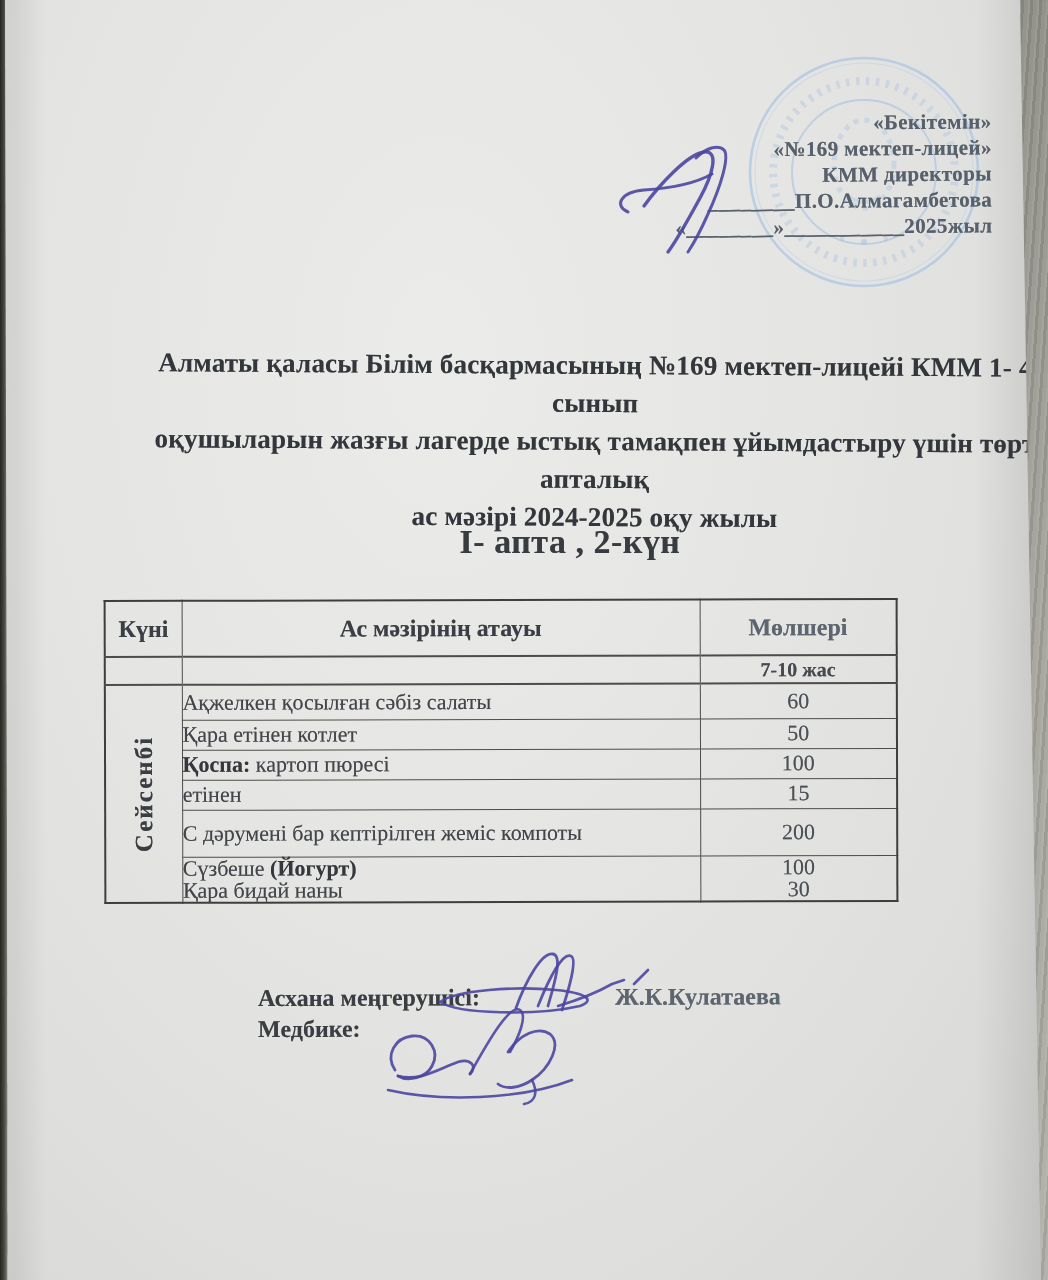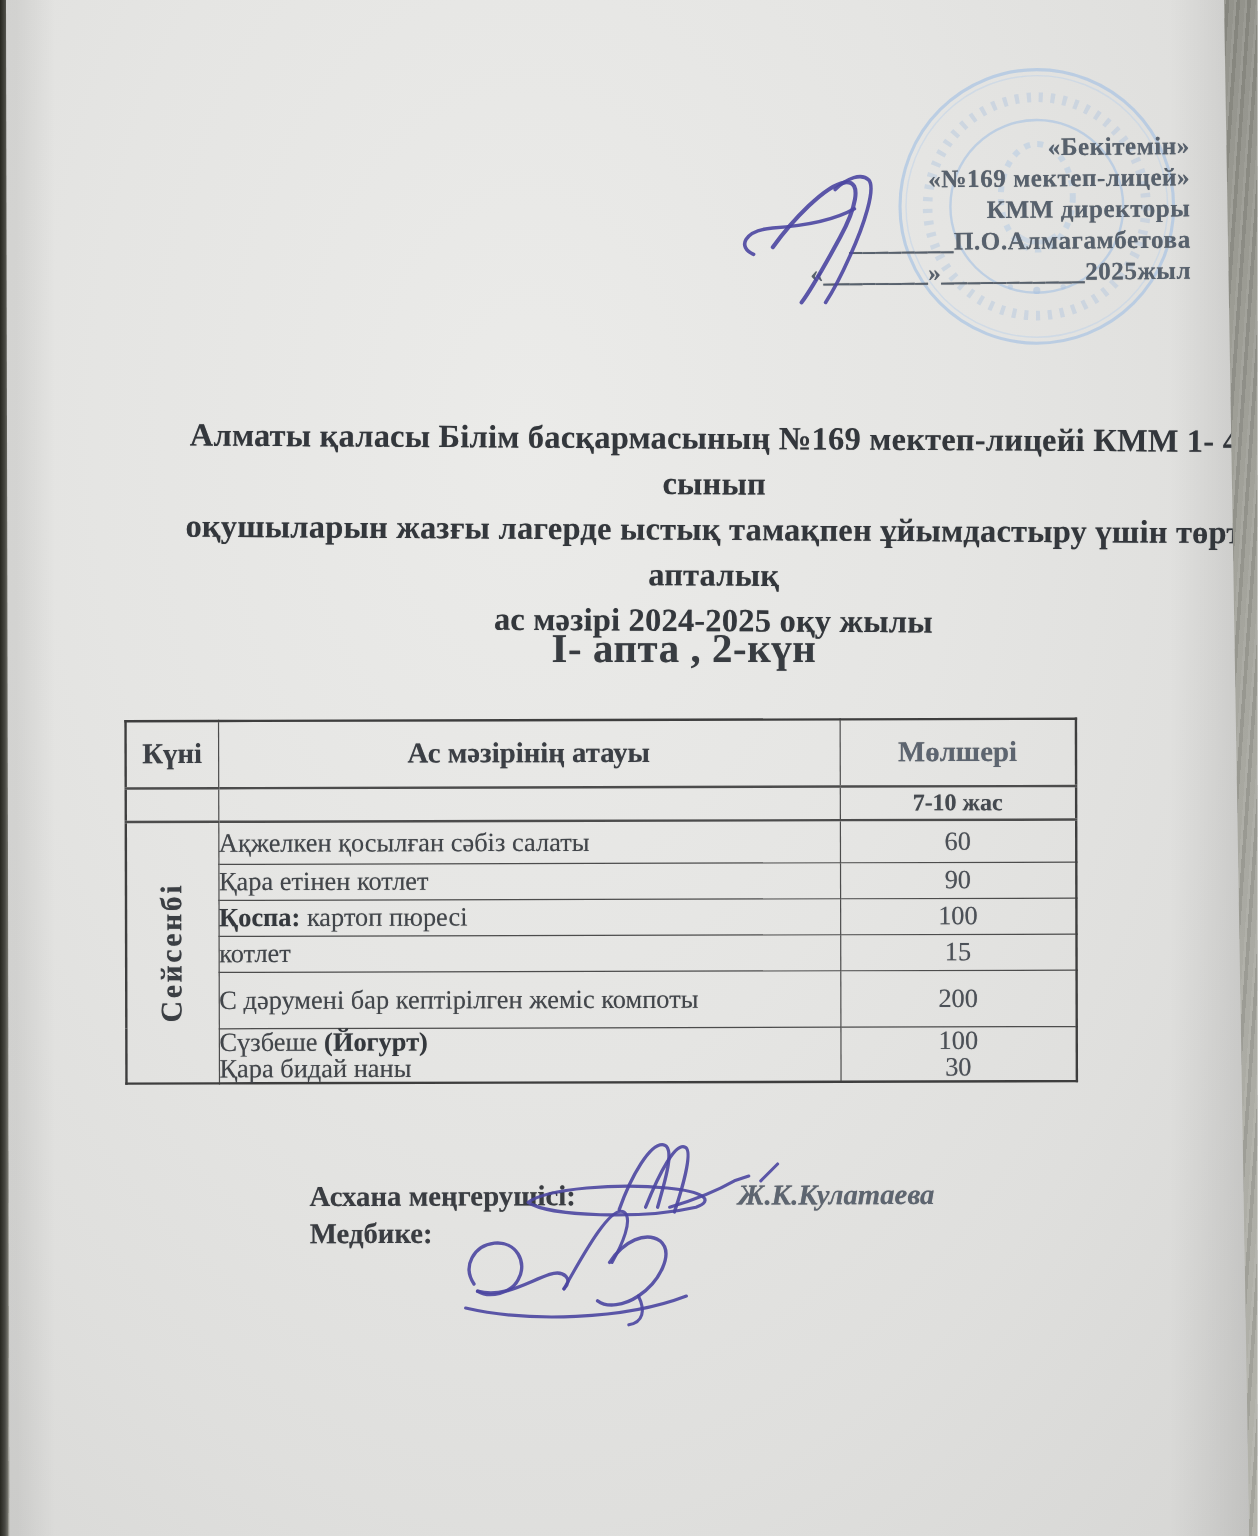--- a/index.html
+++ b/index.html
@@ -74,21 +74,21 @@
   }
   .two-line div{line-height:22px;}
 
   
   .signoff{
     position:absolute;left:258px;top:982px;width:620px;z-index:2;
     font-weight:bold;font-size:24px;line-height:31px;transform:rotate(-.2deg);
   }
   .signoff .row{display:flex;}
   .signoff .lbl{width:357px;color:#3a3d42;white-space:nowrap;}
-  .signoff .nm{color:#5d6570;white-space:nowrap;font-style:italic;}
+  .signoff .nm{color:#5d6570;white-space:nowrap;}
 </style>
 </head>
 <body>
 
 <div class="edge-left"></div>
 
 <div class="paper">
 
   <svg class="stamp" viewBox="0 0 252 252">
     <circle cx="126" cy="126" r="114" fill="none" stroke="#a8c3e3" stroke-width="2.6" opacity=".8"></circle>
@@ -143,28 +143,28 @@
     </tr>
     <tr class="rh0">
       <td class="day-cell" rowspan="6">
         <div class="day-vert">Сейсенбі</div>
       </td>
       <td class="c-dish"><span>Ақжелкен қосылған сәбіз салаты</span><b></b><span></span></td>
       <td class="c-amt">60</td>
     </tr>
     <tr class="rh1">
       <td class="c-dish"><span>Қара етінен котлет</span><b></b><span></span></td>
-      <td class="c-amt">90</td>
+      <td class="c-amt">50</td>
     </tr>
     <tr class="rh2">
       <td class="c-dish"><span></span><b>Қоспа:</b><span> картоп пюресі</span></td>
       <td class="c-amt">100</td>
     </tr>
     <tr class="rh3">
-      <td class="c-dish"><span>котлет</span><b></b><span></span></td>
+      <td class="c-dish"><span>етінен</span><b></b><span></span></td>
       <td class="c-amt">15</td>
     </tr>
     <tr class="rh4">
       <td class="c-dish"><span>С дәрумені бар кептірілген жеміс компоты</span><b></b><span></span></td>
       <td class="c-amt">200</td>
     </tr>
     <tr class="rh5">
       <td class="c-dish two-line">
         <div><span>Сүзбеше </span><b>(Йогурт)</b><span></span></div>
         <div>Қара бидай наны</div>

